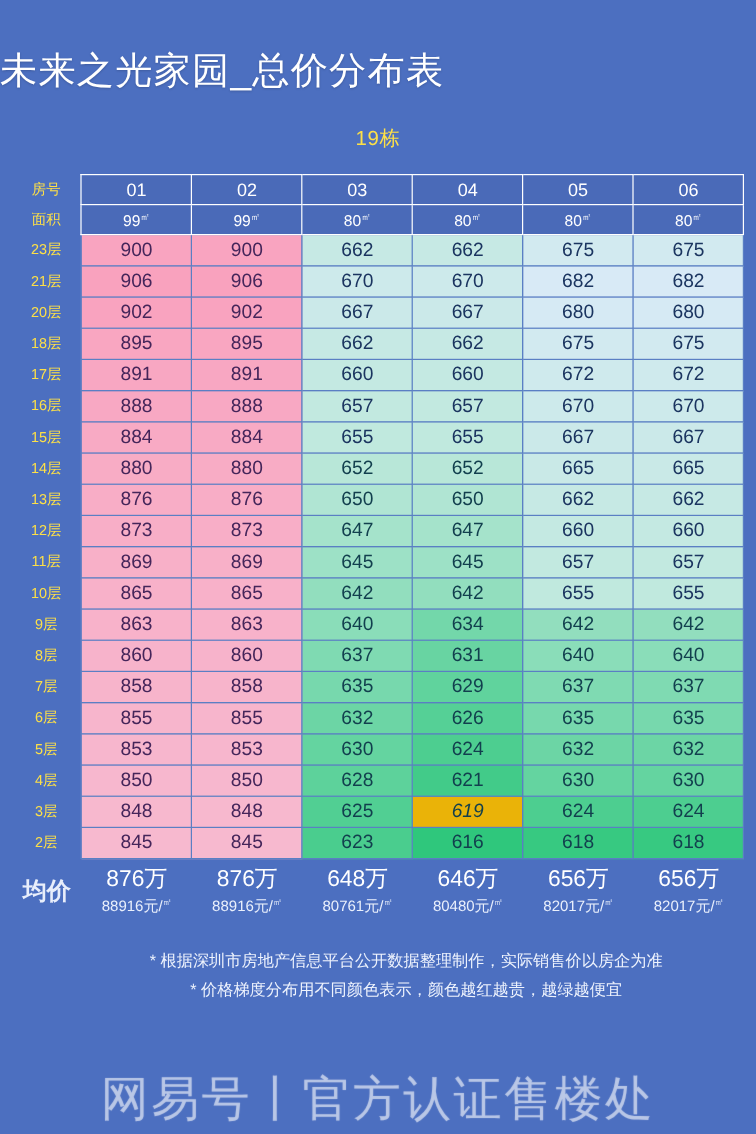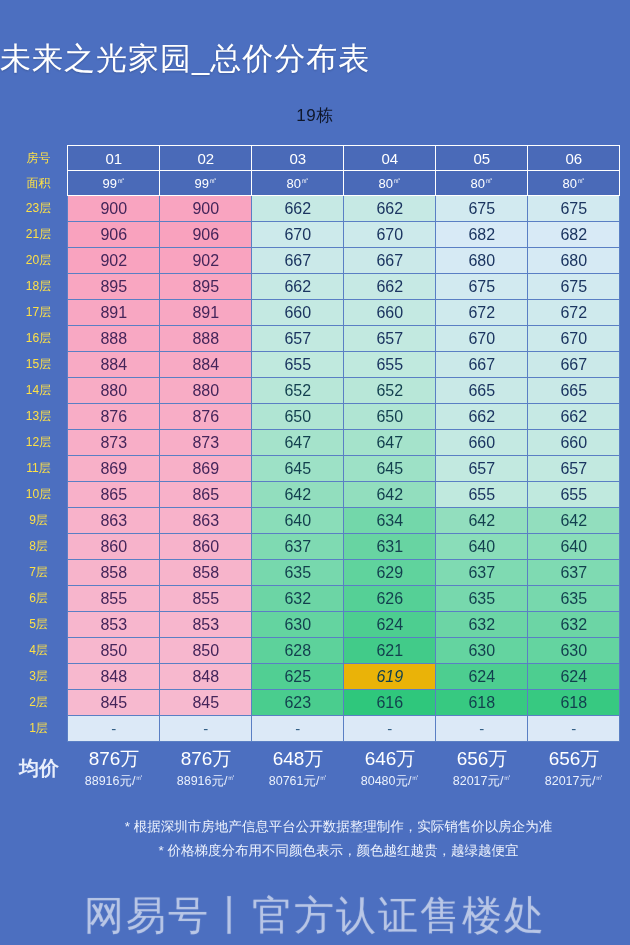--- a/index.html
+++ b/index.html
@@ -24,21 +24,21 @@
     text-align: left;
     color: #ffffff;
     font-size: 31px;
     font-weight: normal;
     letter-spacing: 1px;
     padding-top: 38px;
     text-shadow: 0 1px 2px rgba(0,0,0,0.18);
   }
   .subtitle {
     text-align: center;
-    color: #0f172a;
+    color: #fde047;
     font-size: 17px;
     margin-top: 24px;
     letter-spacing: 0.5px;
   }
 
   table.grid {
     border-collapse: collapse;
     margin: 18px auto 0 auto;
     width: 610px;
     table-layout: fixed;
@@ -352,29 +352,20 @@
         </tr>
         <tr>
           <td class="rowlabel">2层</td>
           <td class="cell pink" style="background: rgb(247, 185, 207);">845</td>
           <td class="cell pink" style="background: rgb(247, 185, 207);">845</td>
           <td class="cell grn" style="background: rgb(74, 205, 142);">623</td>
           <td class="cell grn" style="background: rgb(47, 199, 124);">616</td>
           <td class="cell grn" style="background: rgb(55, 201, 129);">618</td>
           <td class="cell grn" style="background: rgb(55, 201, 129);">618</td>
         </tr>
-        <tr>
-          <td class="rowlabel">1层</td>
-          <td class="cell na" style="background: rgb(220, 233, 247);">-</td>
-          <td class="cell na" style="background: rgb(220, 233, 247);">-</td>
-          <td class="cell na" style="background: rgb(220, 233, 247);">-</td>
-          <td class="cell na" style="background: rgb(220, 233, 247);">-</td>
-          <td class="cell na" style="background: rgb(220, 233, 247);">-</td>
-          <td class="cell na" style="background: rgb(220, 233, 247);">-</td>
-        </tr>
       </tbody>
   </table>
 
   <table class="avg">
     <colgroup>
       <col class="lbl">
         <col class="dat">
         <col class="dat">
         <col class="dat">
         <col class="dat">

